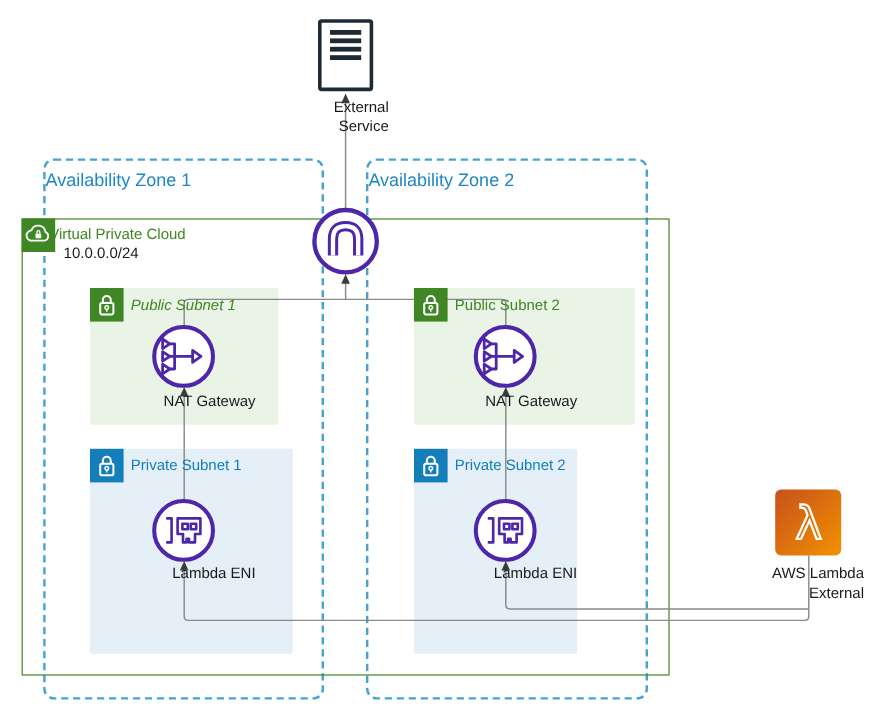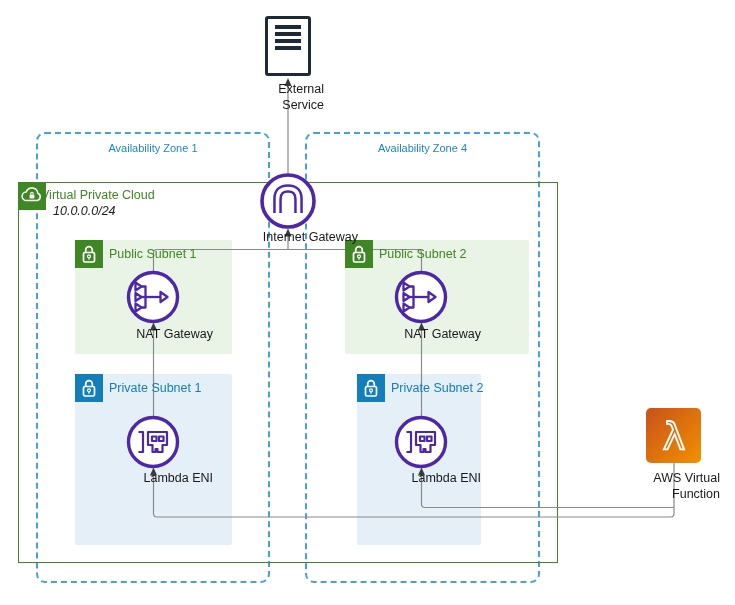--- a/index.html
+++ b/index.html
@@ -10,32 +10,32 @@
   }
   .abs{position:absolute;}
   
   .az{
     border:2px dashed var(--az-dash);
     border-radius:9px;
     background:transparent;
   }
   .az-label{
     position:absolute;top:8px;left:0;right:0;
-    text-align:center;font-size:11px;color:var(--az-blue);
+    font-size:15px;color:var(--az-blue);
   }
   .vpc{
     border:1.5px solid var(--vpc-green);
     background:transparent;
   }
   .vpc-icon{position:absolute;top:-1.5px;left:-1.5px;width:28px;height:28px;background:var(--vpc-green);z-index:3;}
   .vpc-title{position:absolute;top:5px;left:22px;font-size:12.5px;color:var(--vpc-green);white-space:nowrap;z-index:3;}
-  .vpc-cidr{position:absolute;top:21px;left:34px;font-size:12.5px;color:var(--label-dark);white-space:nowrap;z-index:3;font-style:italic;}
+  .vpc-cidr{position:absolute;top:21px;left:34px;font-size:12.5px;color:var(--label-dark);white-space:nowrap;z-index:3;}
   .subnet{border-radius:2px;}
   .subnet.public{background:var(--public-bg);}
-  .subnet.private{background:var(--private-bg);}
+  .subnet.private{background:var(--private-bg);padding-left:12px;}
   .subnet-icon{position:absolute;top:0;left:0;width:28px;height:28px;z-index:3;}
   .subnet.public .subnet-icon{background:var(--vpc-green);}
   .subnet.private .subnet-icon{background:var(--private-blue);}
   .subnet-label{position:absolute;top:0;left:34px;height:28px;line-height:28px;font-size:12.5px;white-space:nowrap;z-index:3;}
   .subnet.public .subnet-label{color:var(--vpc-green);}
   .subnet.private .subnet-label{color:var(--private-blue);}
   
   #edges{position:absolute;top:0;left:0;z-index:2;}
   .edge{fill:none;stroke:var(--line-gray);stroke-width:1.2;}
   .arrow{fill:#3b3b3b;stroke:none;}
@@ -59,36 +59,36 @@
 </style>
 </head>
 <body>
 
 <div id="canvas">
 
   <div class="abs az" style="left:36px;top:132px;width:234px;height:451px;box-sizing:border-box;">
     <div class="az-label">Availability Zone 1</div>
   </div>
   <div class="abs az" style="left:305px;top:132px;width:235px;height:451px;box-sizing:border-box;">
-    <div class="az-label">Availability Zone 4</div>
+    <div class="az-label">Availability Zone 2</div>
   </div>
 
   <div class="abs vpc" style="left:18px;top:182px;width:540px;height:381px;box-sizing:border-box;">
     <div class="vpc-icon">
       <svg width="28" height="28" viewBox="0 0 28 28">
         <path d="M8.6 18.6 a4.3 4.3 0 0 1 -0.4 -8.6 a6 6 0 0 1 11.6 1.2 a3.9 3.9 0 0 1 -0.6 7.4 Z" fill="none" stroke="#ffffff" stroke-width="1.5" stroke-linejoin="round"></path>
         <rect x="11.6" y="12.6" width="4.8" height="4" rx="0.8" fill="#ffffff"></rect>
         <path d="M12.8 12.6 v-1.2 a1.2 1.2 0 0 1 2.4 0 v1.2" fill="none" stroke="#ffffff" stroke-width="1.1"></path>
       </svg>
     </div>
     <div class="vpc-title">Virtual Private Cloud</div>
     <div class="vpc-cidr">10.0.0.0/24</div>
   </div>
 
-  <div class="abs subnet public" style="left:75px;top:240px;width:157px;height:114px;">
+  <div class="abs subnet public" style="left:75px;top:240px;width:157px;height:114px;font-style:italic;">
     <div class="subnet-icon">
       <svg width="28" height="28" viewBox="0 0 28 28">
         <rect x="8.5" y="12.5" width="11" height="9.5" rx="1.5" fill="none" stroke="#fff" stroke-width="1.7"></rect>
         <path d="M10.7 12.5 V10 a3.3 3.3 0 0 1 6.6 0 V12.5" fill="none" stroke="#fff" stroke-width="1.7"></path>
         <circle cx="14" cy="16.3" r="1.5" fill="none" stroke="#fff" stroke-width="1.2"></circle>
         <line x1="14" y1="17.6" x2="14" y2="19.8" stroke="#fff" stroke-width="1.2"></line>
       </svg>
     </div>
     <div class="subnet-label">Public Subnet 1</div>
   </div>
@@ -110,21 +110,21 @@
       <svg width="28" height="28" viewBox="0 0 28 28">
         <rect x="8.5" y="12.5" width="11" height="9.5" rx="1.5" fill="none" stroke="#fff" stroke-width="1.7"></rect>
         <path d="M10.7 12.5 V10 a3.3 3.3 0 0 1 6.6 0 V12.5" fill="none" stroke="#fff" stroke-width="1.7"></path>
         <circle cx="14" cy="16.3" r="1.5" fill="none" stroke="#fff" stroke-width="1.2"></circle>
         <line x1="14" y1="17.6" x2="14" y2="19.8" stroke="#fff" stroke-width="1.2"></line>
       </svg>
     </div>
     <div class="subnet-label">Private Subnet 1</div>
   </div>
 
-  <div class="abs subnet private" style="left:345px;top:374px;width:124px;height:171px;margin-left:12px;">
+  <div class="abs subnet private" style="left:345px;top:374px;width:124px;height:171px;">
     <div class="subnet-icon">
       <svg width="28" height="28" viewBox="0 0 28 28">
         <rect x="8.5" y="12.5" width="11" height="9.5" rx="1.5" fill="none" stroke="#fff" stroke-width="1.7"></rect>
         <path d="M10.7 12.5 V10 a3.3 3.3 0 0 1 6.6 0 V12.5" fill="none" stroke="#fff" stroke-width="1.7"></path>
         <circle cx="14" cy="16.3" r="1.5" fill="none" stroke="#fff" stroke-width="1.2"></circle>
         <line x1="14" y1="17.6" x2="14" y2="19.8" stroke="#fff" stroke-width="1.2"></line>
       </svg>
     </div>
     <div class="subnet-label">Private Subnet 2</div>
   </div>
@@ -160,21 +160,20 @@
   </div>
   <div class="abs node-label" style="left:252px;top:82px;width:72px;">External Service</div>
 
   <div class="abs node" style="left:258px;top:171px;width:60px;height:60px;">
     <svg width="60" height="60" viewBox="0 0 60 60">
       <circle cx="30" cy="30" r="26" fill="#ffffff" class="purple-stroke" stroke-width="3.6"></circle>
       <path d="M19.5 42 V28 Q19.5 17.5 30 17.5 Q40.5 17.5 40.5 28 V42" fill="none" class="purple-stroke" stroke-width="8.6"></path>
       <path d="M19.5 42 V28 Q19.5 17.5 30 17.5 Q40.5 17.5 40.5 28 V42" fill="none" stroke="#ffffff" stroke-width="3.6"></path>
     </svg>
   </div>
-  <div class="abs node-label" style="left:218px;top:230px;width:140px;">Internet Gateway</div>
 
   <div class="abs node" style="left:125px;top:269px;width:56px;height:56px;">
     <svg width="56" height="56" viewBox="0 0 56 56">
       <circle cx="28" cy="28" r="24.5" fill="#ffffff" class="purple-stroke" stroke-width="3.4"></circle>
       <g fill="none" class="purple-stroke" stroke-width="2.3" stroke-linejoin="round">
         <path d="M10.5 13.5 L16.5 17.5 L10.5 21.5 Z"></path>
         <path d="M10.5 24 L16.5 28 L10.5 32 Z"></path>
         <path d="M10.5 34.5 L16.5 38.5 L10.5 42.5 Z"></path>
         <path d="M16.5 17.5 H20.5 V38.5 H16.5"></path>
         <path d="M16.5 28 H35.5"></path>
@@ -223,15 +222,15 @@
       </g>
     </svg>
   </div>
   <div class="abs node-label" style="left:361px;top:471px;width:120px;">Lambda ENI</div>
 
   <div class="abs node lambda-box" style="left:646px;top:408px;">
     <svg width="55" height="55" viewBox="0 0 55 55">
       <text x="28" y="41" text-anchor="middle" font-family="DejaVu Sans, sans-serif" font-size="38" fill="none" stroke="#ffffff" stroke-width="1.8">λ</text>
     </svg>
   </div>
-  <div class="abs node-label" style="left:629px;top:471px;width:91px;">AWS Virtual Function</div>
+  <div class="abs node-label" style="left:629px;top:471px;width:91px;">AWS Lambda External</div>
 
 </div>
 
 </body></html>

